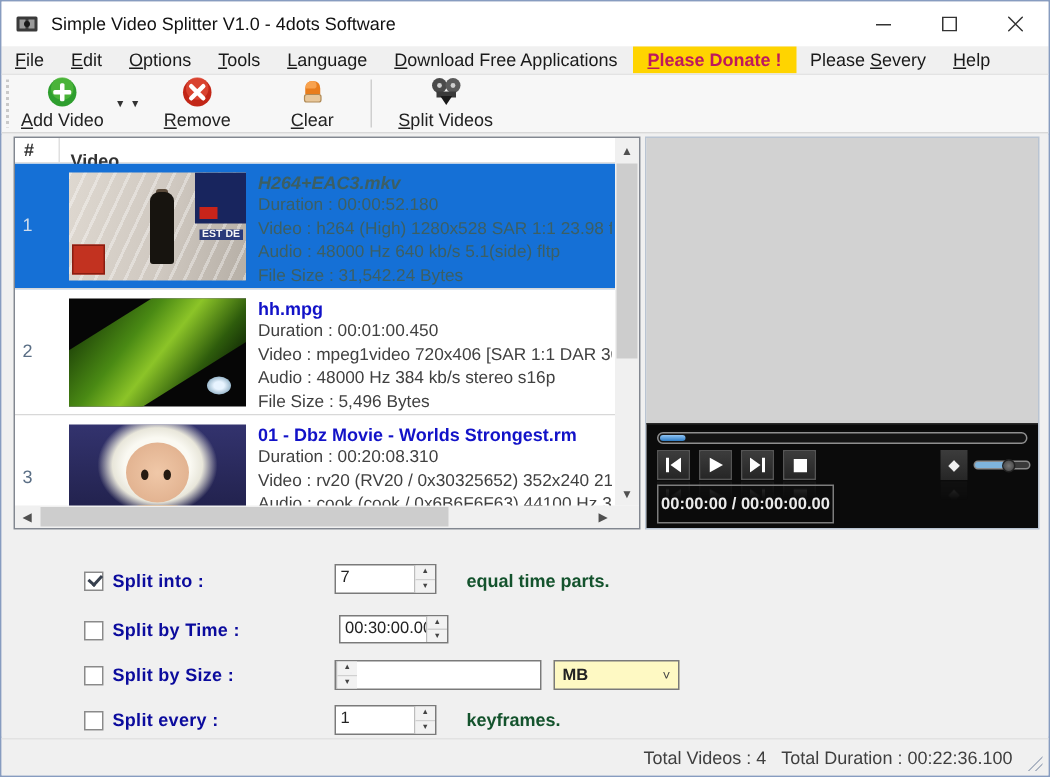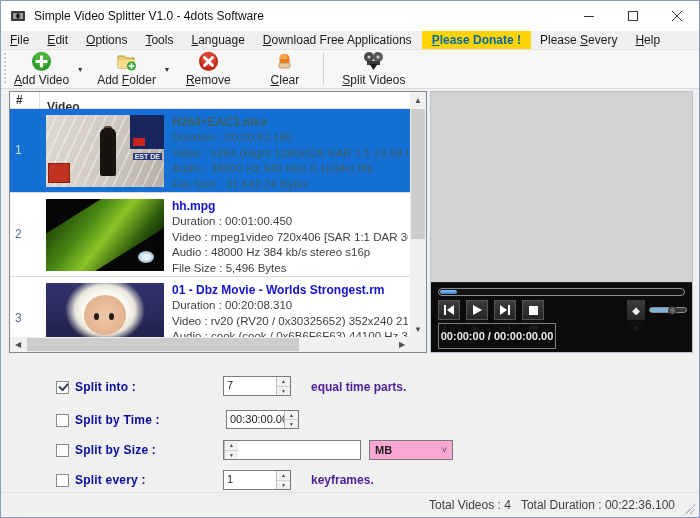--- a/index.html
+++ b/index.html
@@ -11,21 +11,21 @@
   .app-icon { width:16px; height:16px; margin:0 8px 0 9px; }
   .title-text { font-size:12px; color:#111; }
   .win-controls { position:absolute; right:0; top:0; height:30px; display:flex; }
   .win-btn { width:44px; height:30px; display:flex; align-items:center; justify-content:center; color:#222; }
   .win-btn svg { display:block; }
 
   
   .menubar { position:absolute; left:0; top:30px; width:698px; height:18px; background:#f0f0f0; display:flex; align-items:center; font-size:12px; color:#1a1a1a; }
   .menu-item { padding:2px 9px; white-space:nowrap;text-align:center; }
   .menu-item .u { text-decoration:underline; }
-  .menu-item.donate { background:#ffd400; color:#0369a1; font-weight:bold; padding:2px 10px; margin-left:1px; }
+  .menu-item.donate { background:#ffd400; color:#be185d; font-weight:bold; padding:2px 10px; margin-left:1px; }
 
   
   .toolbar { position:absolute; left:0; top:48px; width:698px; height:40px; background:#f7f7f7; border-top:1px solid #e3e3e3; border-bottom:1px solid #d9d9d9; display:flex; align-items:center; }
   .tb-grip { width:5px; height:32px; margin-left:2px; background-image:repeating-linear-gradient(to bottom,#c9c9c9 0 2px,transparent 2px 4px); background-size:2px 100%; background-repeat:no-repeat; background-position:1px 0; }
   .tb-btn { display:flex; flex-direction:column; align-items:center; padding:1px 6px; font-size:12px; color:#222; }
   .tb-btn .lbl { margin-top:1px; white-space:nowrap; }
   .tb-btn .u { text-decoration:underline; }
   .tb-drop { width:10px; height:34px; display:flex; align-items:center; justify-content:center; color:#333; font-size:7px; }
   .tb-sep { width:1px; height:32px; background:#cfcfcf; margin:0 12px 0 18px; }
   .ticon { width:21px; height:21px; display:block; }
@@ -39,21 +39,21 @@
   .lv-h-num { width:30px; border-right:1px solid #e0e0e0; padding:1px 0 0 6px; }
   .lv-h-video { padding:8px 0 0 7px; }
   .lv-rows { position:absolute; left:0; top:17px; width:400px; height:229px; overflow:hidden; }
   .lv-row { position:relative; width:400px; height:84px; border-bottom:1px solid #d8d8d8; background:#fff; }
   .lv-row.selected { background:#1570d6; }
   .row-num { position:absolute; left:5px; top:34px; width:24px; font-size:12px; color:#5a6e85; }
   .selected .row-num { color:#cfdcec; }
   .thumb { position:absolute; left:36px; top:6px; width:118px; height:72px; background:#000; overflow:hidden; }
   .row-text { position:absolute; left:162px; top:6px; width:236px; height:76px; overflow:hidden; font-size:11.5px; line-height:15.4px; color:#404040; white-space:nowrap; }
   .row-title { font-size:12px; font-weight:bold; color:#1212c8; }
-  .selected .row-title { color:#001e80; }
+  .selected .row-title { color:#001e80;font-style:italic; }
   .selected .row-detail { color:#3c5f63; }
   .row-detail { display:block; }
 
   
   .thumb1 { background:linear-gradient(100deg,#ded8d0 0%,#cfc8c0 55%,#b6afa6 100%); }
   .thumb1 .bricks { position:absolute; inset:0; background:repeating-linear-gradient(115deg,rgba(255,255,255,.35) 0 2px,transparent 2px 9px); }
   .thumb1 .figure { position:absolute; left:54px; top:13px; width:16px; height:48px; background:#17140f; border-radius:6px 6px 2px 2px; box-shadow:0 -6px 0 -4px #5a4a3a; }
   .thumb1 .sign-red { position:absolute; left:2px; bottom:4px; width:22px; height:20px; background:#c23220; border:1px solid #8a1d10; }
   .thumb1 .sign-navy { position:absolute; right:0px; top:0px; width:34px; height:34px; background:#18255e; }
   .thumb1 .sign-navy i { position:absolute; left:3px; bottom:3px; width:12px; height:8px; background:#c8241a; }
@@ -97,22 +97,22 @@
   .options { position:absolute; left:0; top:277px; width:698px; height:136px; }
   .opt-row { position:absolute; left:55px; display:flex; align-items:center; font-size:12px; }
   .checkbox { width:13px; height:13px; background:#fff; border:1px solid #8a8a8a; margin-right:6px; position:relative; }
   .checkbox.checked::after { content:""; position:absolute; left:2px; top:1px; width:7px; height:4px; border-left:2px solid #38414f; border-bottom:2px solid #38414f; transform:rotate(-48deg); }
   .opt-label { font-weight:bold; color:#0b0b9d; letter-spacing:.2px; }
   .spin { position:absolute; background:#fff; border:1px solid #7a7a7a; font-size:11px; color:#222; display:flex; }
   .spin .val { flex:1; padding:2px 3px; overflow:hidden; white-space:nowrap; }
   .spin .btns { width:14px; border-left:1px solid #bdbdbd; display:flex; flex-direction:column; }
   .spin .btns div { flex:1; display:flex; align-items:center; justify-content:center; font-size:5px; color:#444; background:#f2f2f2; }
   .spin .btns .sup { border-bottom:1px solid #d0d0d0; }
-  .suffix { position:absolute; left:310px; font-size:12px; font-weight:bold; color:#4c1d95; }
-  .dropdown { position:absolute; left:368px; width:84px; height:20px; background:#f9a8d4; border:1px solid #7a7a7a; font-size:11px; font-weight:bold; color:#222; display:flex; align-items:center; padding-left:5px; }
+  .suffix { position:absolute; left:310px; font-size:12px; font-weight:bold; color:#14532d; }
+  .dropdown { position:absolute; left:368px; width:84px; height:20px; background:#fef9c3; border:1px solid #7a7a7a; font-size:11px; font-weight:bold; color:#222; display:flex; align-items:center; padding-left:5px; }
   .dropdown .chev { position:absolute; right:5px; color:#444; font-size:9px; font-weight:normal; }
 
   
   .statusbar { position:absolute; left:0; top:491px; width:698px; height:25px; background:#f0f0f0; border-top:1px solid #e2e2e2; display:flex; align-items:center; justify-content:flex-end; font-size:12px; color:#3f3f3f; }
   .status-item { margin-right:10px; white-space:nowrap; }
   .grip { width:10px; height:10px; margin:8px 4px 0 0; background-image:linear-gradient(135deg,transparent 0 50%,#aeb6c4 50% 58%,transparent 58% 72%,#aeb6c4 72% 80%,transparent 80%); }
 </style>
 </head>
 <body>
 
@@ -162,30 +162,20 @@
     <div class="tb-btn">
       <svg class="ticon" viewBox="0 0 21 21">
         <circle cx="10.5" cy="10.5" r="9.5" fill="#2e9e2e"></circle>
         <circle cx="10.5" cy="8" r="7.5" fill="#57bc3e" opacity=".7"></circle>
         <rect x="9" y="4.5" width="3" height="12" rx="1" fill="#fff"></rect>
         <rect x="4.5" y="9" width="12" height="3" rx="1" fill="#fff"></rect>
       </svg>
       <span class="lbl"><span></span><span class="u">A</span><span>dd Video</span></span>
     </div>
     <div class="tb-drop">▼</div>
-    <div class="tb-btn" style="margin-left:6px">
-      <svg class="ticon" viewBox="0 0 21 21">
-        <path d="M2 5 h6 l2 2 h8 v10 h-16 z" fill="#eecd6a" stroke="#b89530" stroke-width="1"></path>
-        <path d="M2 9 h16 v8 h-16 z" fill="#f6dd8a"></path>
-        <circle cx="15.5" cy="15" r="4.5" fill="#3aa53a"></circle>
-        <rect x="14.7" y="12.2" width="1.6" height="5.6" fill="#fff"></rect>
-        <rect x="12.7" y="14.2" width="5.6" height="1.6" fill="#fff"></rect>
-      </svg>
-      <span class="lbl"><span>Add </span><span class="u">F</span><span>older</span></span>
-    </div>
     <div class="tb-drop">▼</div>
     <div class="tb-btn" style="margin-left:8px">
       <svg class="ticon" viewBox="0 0 21 21">
         <circle cx="10.5" cy="10.5" r="9.5" fill="#c22617"></circle>
         <circle cx="10.5" cy="8" r="7.5" fill="#e2503c" opacity=".7"></circle>
         <path d="M6.5 6.5 L14.5 14.5 M14.5 6.5 L6.5 14.5" stroke="#fff" stroke-width="3" stroke-linecap="round"></path>
       </svg>
       <span class="lbl"><span></span><span class="u">R</span><span>emove</span></span>
     </div>
     <div class="tb-btn" style="margin-left:28px">

